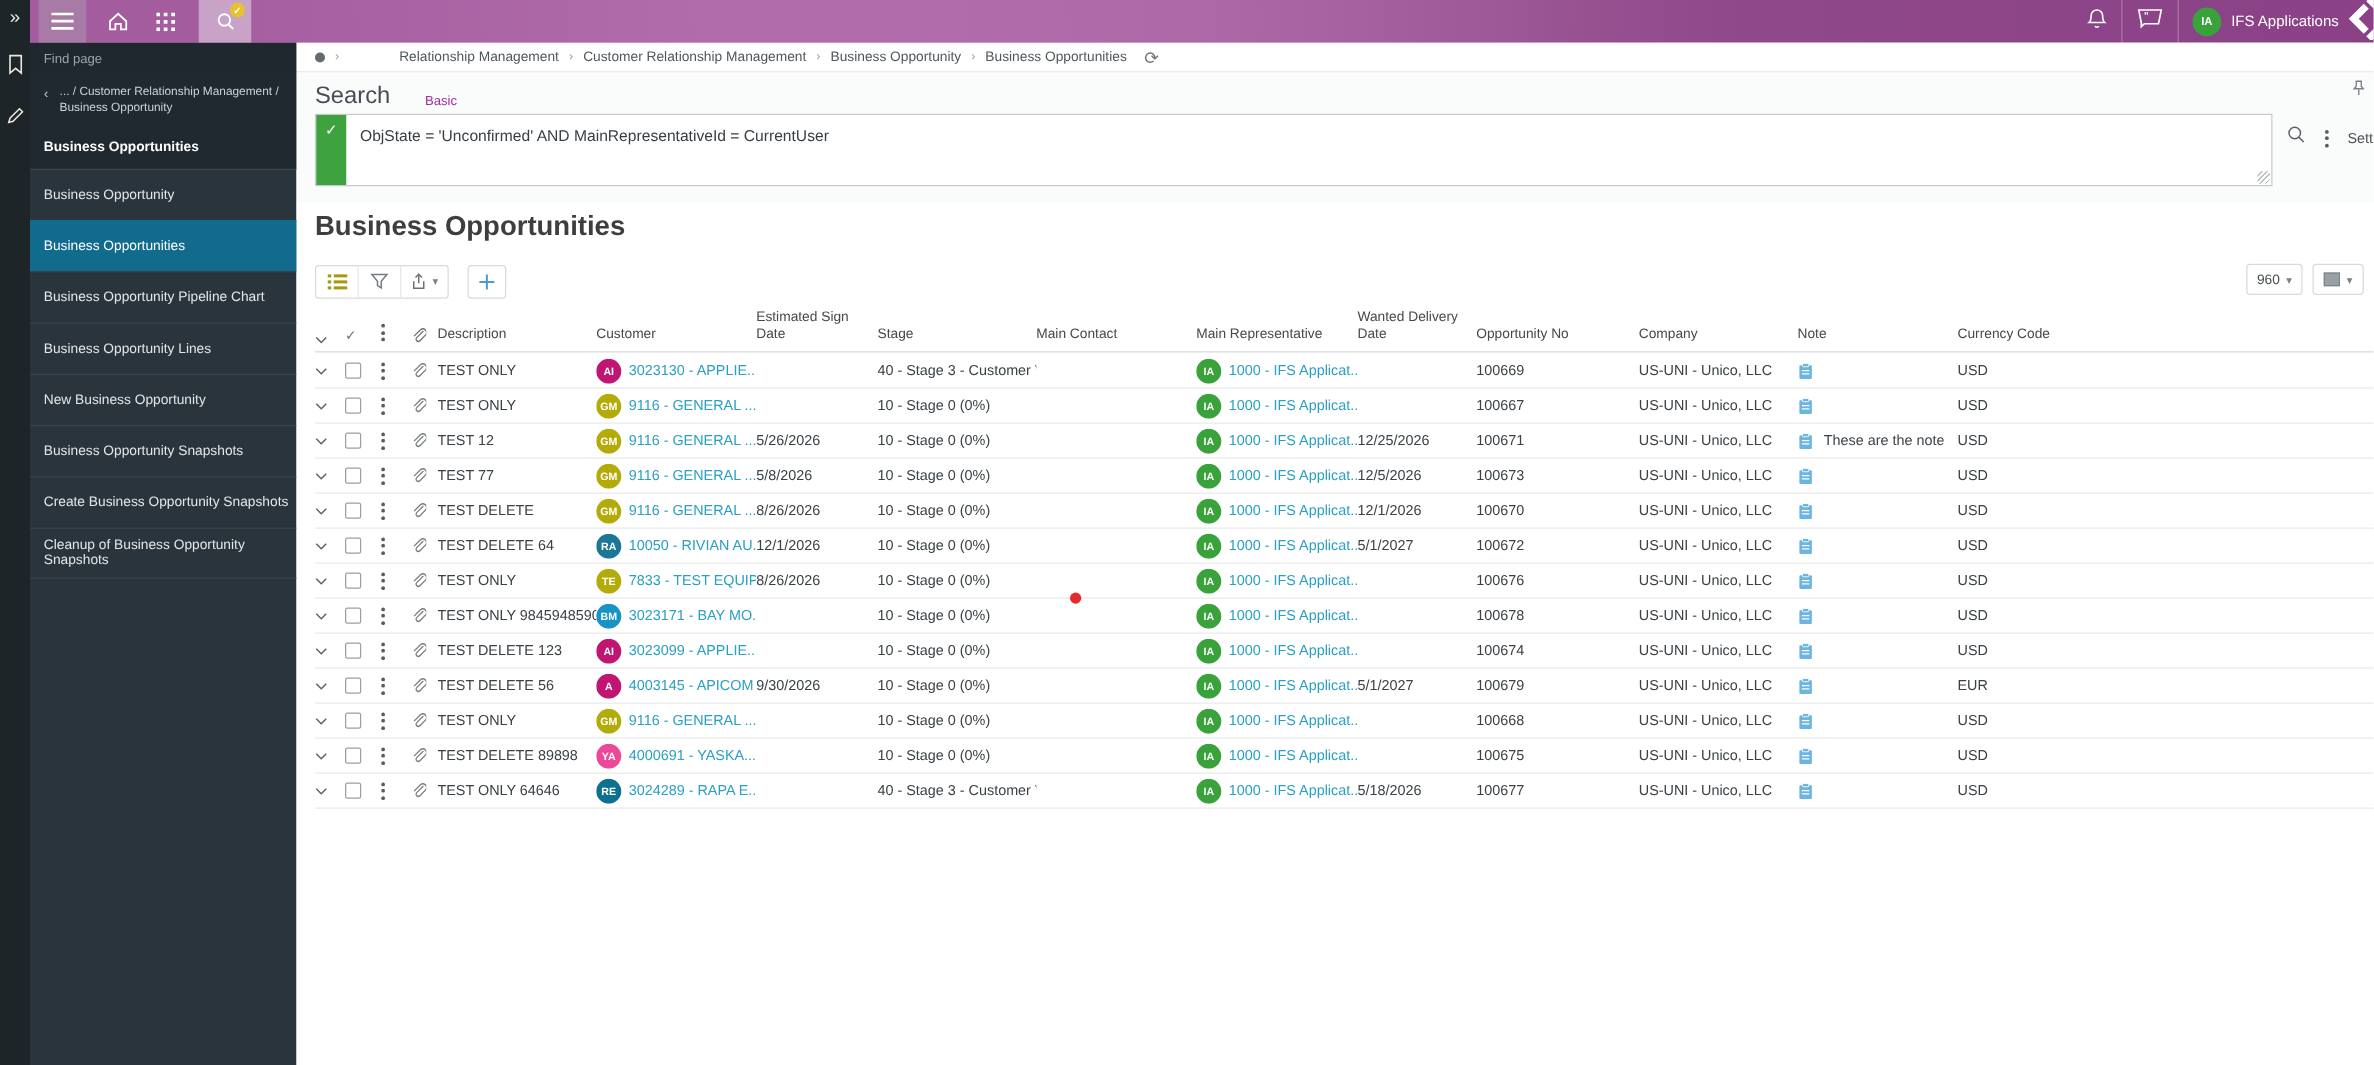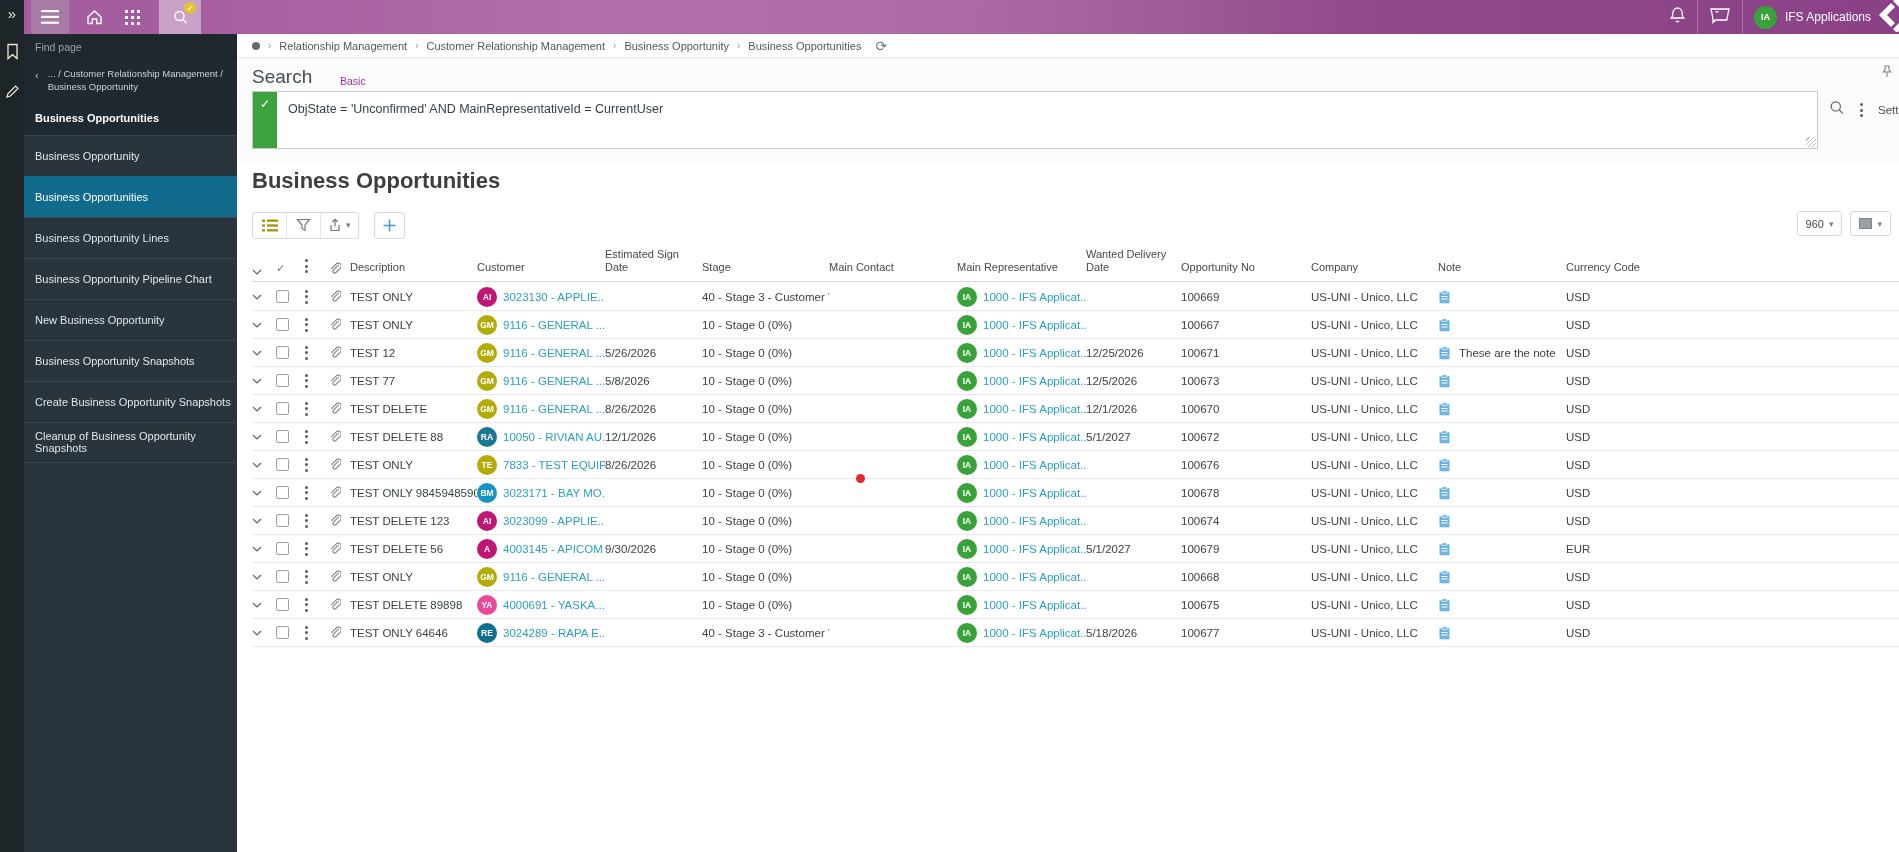--- a/index.html
+++ b/index.html
@@ -183,45 +183,45 @@
   </div>
   <div class="nav-group-header">Business Opportunities</div>
   <div id="nav-items">
       <div class="nav-item">
      <span>Business Opportunity</span>
    </div>
       <div class="nav-item selected">
      <span>Business Opportunities</span>
    </div>
       <div class="nav-item">
-     <span>Business Opportunity Lines</span>
+     <span>Business Opportunity Pipeline Chart</span>
    </div>
       <div class="nav-item">
-     <span>Business Opportunity Pipeline Chart</span>
+     <span>Business Opportunity Lines</span>
    </div>
       <div class="nav-item">
      <span>New Business Opportunity</span>
    </div>
       <div class="nav-item">
      <span>Business Opportunity Snapshots</span>
    </div>
       <div class="nav-item">
      <span>Create Business Opportunity Snapshots</span>
    </div>
       <div class="nav-item">
      <span>Cleanup of Business Opportunity Snapshots</span>
    </div>
     </div>
 </div>
 
 <div class="main">
   <div class="breadcrumbbar">
     <span class="bc-dot"></span>
     <span class="bc-sep">›</span>
-    <span class="crumbs" style="display:flex;gap:8px;align-items:center;">
+    <span class="crumbs" style="display:flex;gap:8px;align-items:center;margin-left:40px;">
         <span style="cursor:pointer;">Relationship Management</span>
         <span class="bc-sep">›</span>
         <span style="cursor:pointer;">Customer Relationship Management</span>
         <span class="bc-sep">›</span>
         <span style="cursor:pointer;">Business Opportunity</span>
         <span class="bc-sep">›</span>
         <span style="cursor:pointer;">Business Opportunities</span>
       </span>
     <span class="bc-refresh">⟳</span>
   </div>
@@ -601,21 +601,21 @@
             <i></i>
             <i></i>
             <i></i>
           </span>
         </div>
     <div class="icell">
           <svg width="13" height="13" viewBox="0 0 14 14">
             <path d="M11.5 3L5.8 8.7a1.9 1.9 0 0 0 2.7 2.7l5-5a3.2 3.2 0 0 0-4.5-4.5L3.5 7.4" fill="none" stroke="#777d80" stroke-width="1.1"></path>
           </svg>
         </div>
-    <div class="cell">TEST DELETE 88</div>
+    <div class="cell">TEST DELETE 64</div>
     <div class="linkcell">
       <span class="av" style="background:#1b7795">RA</span>
       <span class="link">10050 - RIVIAN AU...</span>
     </div>
     <div class="cell">12/1/2026</div>
     <div class="cell">10 - Stage 0 (0%)</div>
     <div class="cell"></div>
     <div class="linkcell">
       <span class="av" style="background:#3aa23a">IA</span>
       <span class="link">1000 - IFS Applicat...</span>

